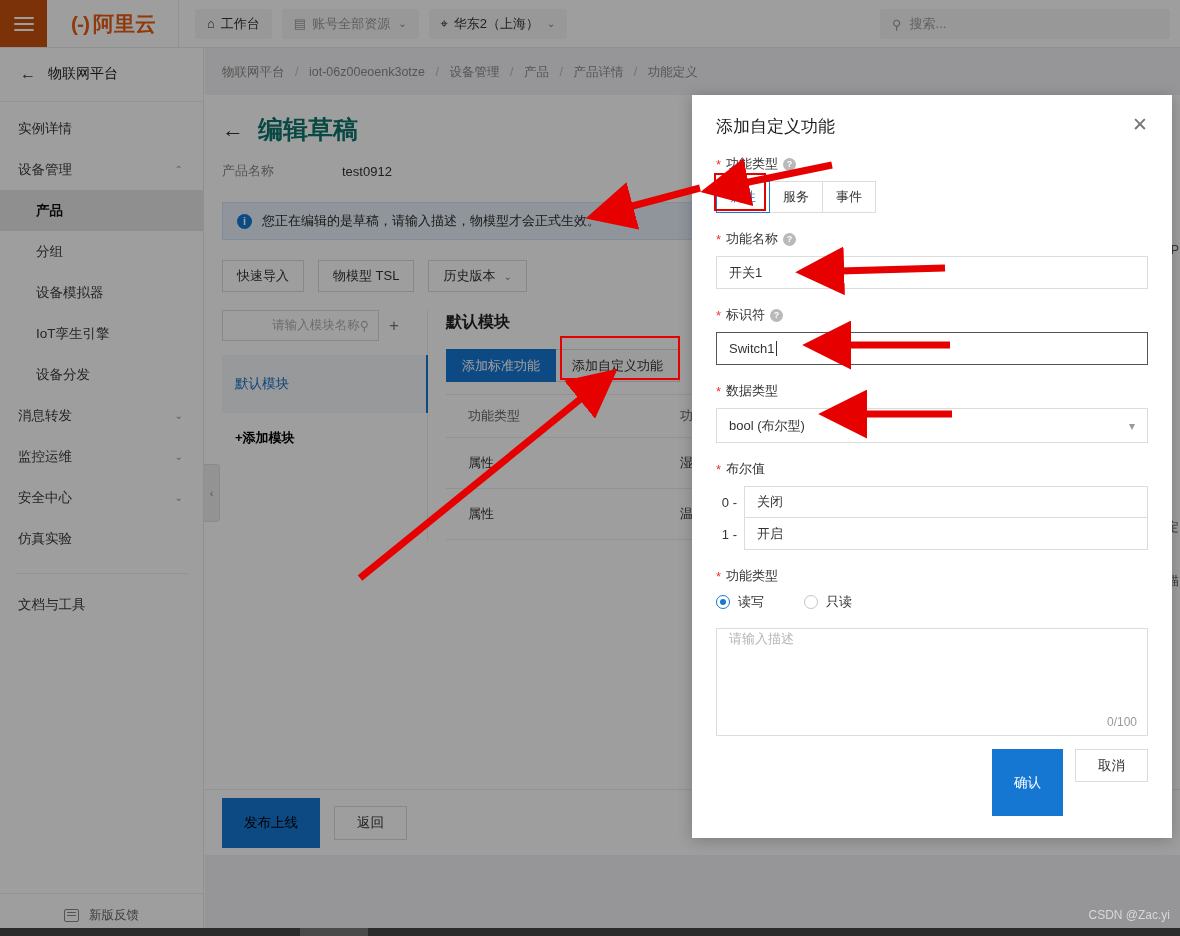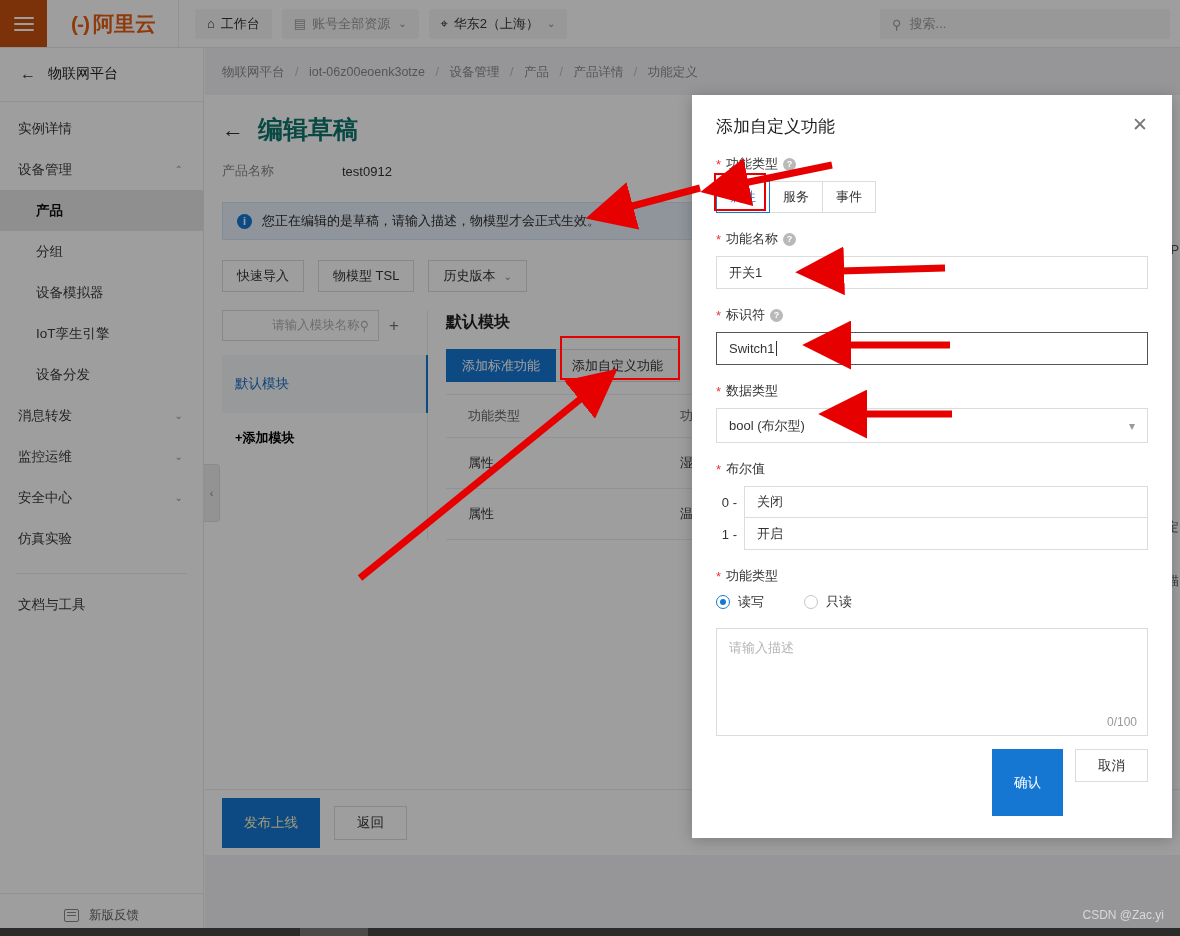--- a/index.html
+++ b/index.html
@@ -330,21 +330,21 @@
     left: 0; bottom: 0;
     width: 100%; height: 66px;
     background: #fff;
     border-top: 1px solid #ececec;
     display: flex; align-items: center; gap: 14px;
     padding-left: 17px;
     box-sizing: border-box;
   }
   .btn-publish {
     height: 34px; padding: 8px 22px;
-    background: #1677d2; color: #fef9c3; font-size: 13.5px;
+    background: #1677d2; color: #000000; font-size: 13.5px;
     display: flex; align-items: center; justify-content: center;
   }
   .btn-return {
     height: 34px; padding: 0 22px;
     background: #fff; color: #333; font-size: 13.5px;
     border: 1px solid #dcdcdc;
     display: flex; align-items: center; justify-content: center;
     box-sizing: border-box;
   }
 
@@ -486,21 +486,21 @@
     width: 6px; height: 6px; border-radius: 50%;
     background: #1677d2;
   }
 
   .textarea-box {
     width: 432px; height: 108px;
     border: 1px solid #dcdcdc;
     background: #fff;
     box-sizing: border-box;
     position: relative;
-    padding: 10px 12px;
+    padding: 1px 12px;
     font-size: 13px; color: #b5b5b5;
   }
   .ta-count {
     position: absolute;
     right: 10px; bottom: 6px;
     font-size: 12px; color: #999;
   }
 
   .modal-actions {
     position: absolute;
@@ -532,21 +532,21 @@
     left: 0; bottom: 0; width: 1180px; height: 8px;
     background: #2b2b2b;
     z-index: 80;
   }
   .taskbar .tb-seg {
     position: absolute; top: 0; height: 8px; background: #4a4a4a;
   }
 
   .watermark {
     position: absolute;
-    right: 16px; bottom: 14px;
+    right: 10px; bottom: 14px;
     font-size: 12px;
     color: #d8d8d8;
     z-index: 75;
   }
 </style>
 </head>
 <body>
 
 <div id="app-root">
 

